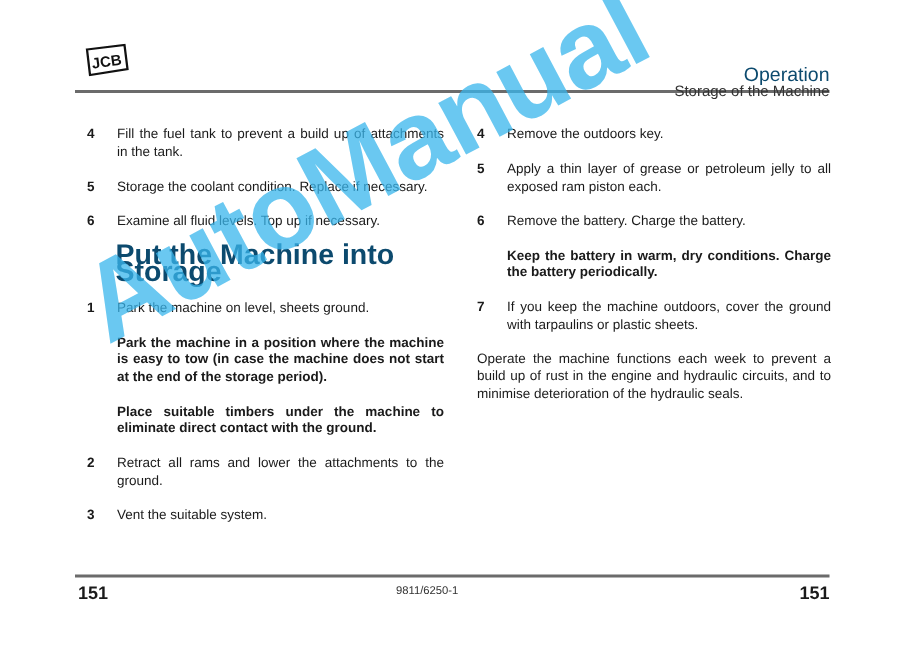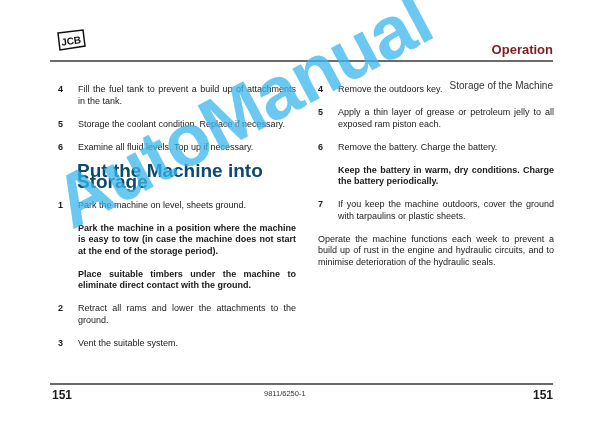--- a/index.html
+++ b/index.html
@@ -1,21 +1,21 @@
 <!DOCTYPE html>
 <html><head>
 <meta charset="utf-8">
 <style>
   html, body { margin:0; padding:0; }
   body { width:612px; height:432px; background:#ffffff; position:relative; overflow:hidden;
          font-family:"Liberation Sans", sans-serif; color:#1a1a1a; }
   .logo { position:absolute; left:56px; top:29px; width:30px; height:22px; }
   .top-rule { position:absolute; left:50px; top:60px; width:503px; height:2px; background:#6b6b6b; }
-  .section-title { position:absolute; right:59px; top:42px; font-size:13px; font-weight:bold; color:#7f1d1d; }
-  .subtitle { position:absolute; right:59px; top:80px; font-size:10px; color:#333; }
+  .section-title { position:absolute; right:59px; top:42px; font-size:13px; font-weight:normal; color:#0c4a6e; }
+  .subtitle { position:absolute; right:59px; top:56px; font-size:10px; color:#333; }
   .col { position:absolute; font-size:9px; line-height:11.5px; }
   .col-left { left:58px; top:84px; width:238px; }
   .col-right { left:318px; top:84px; width:236px; }
   .item { display:flex; margin-bottom:11.5px; }
   .num { width:20px; flex:0 0 20px; font-weight:bold; }
   .txt { flex:1; text-align:justify; }
   .sub { margin-left:20px; margin-bottom:11.5px; text-align:justify;font-weight:bold; }
   .heading { font-size:19px; font-weight:bold; margin:4px 0 12px 0; color:#0c4a6e;padding-left:19px; }
   .para { text-align:justify; }
   .bottom-rule { position:absolute; left:50px; top:383px; width:503px; height:1.5px; background:#6b6b6b; }

